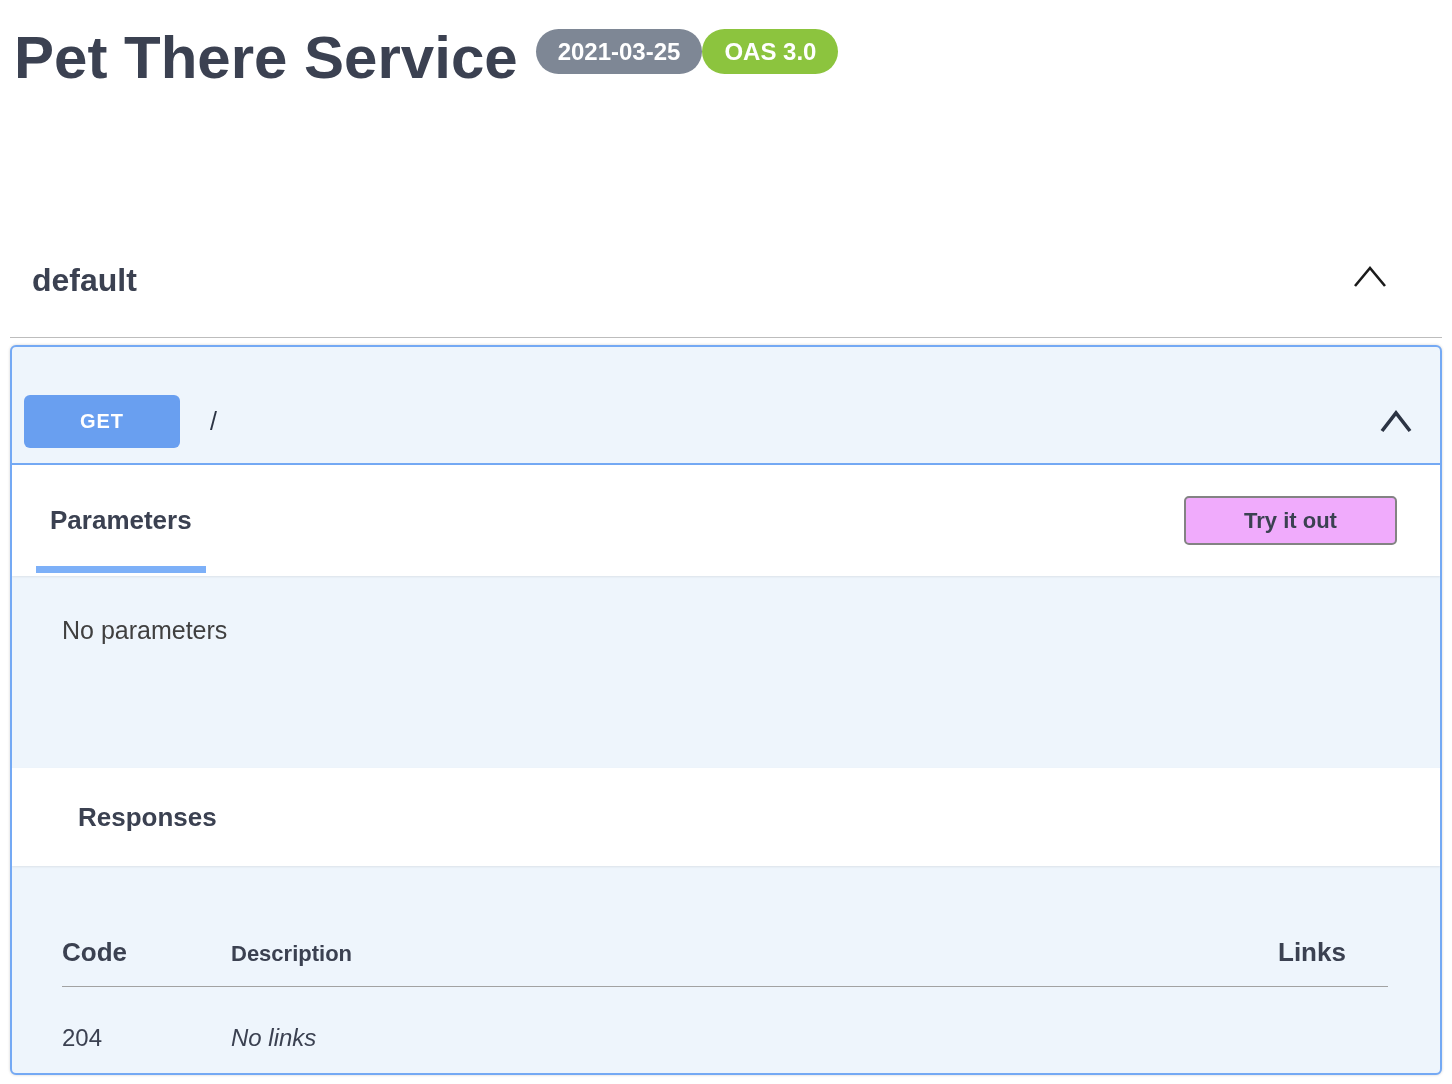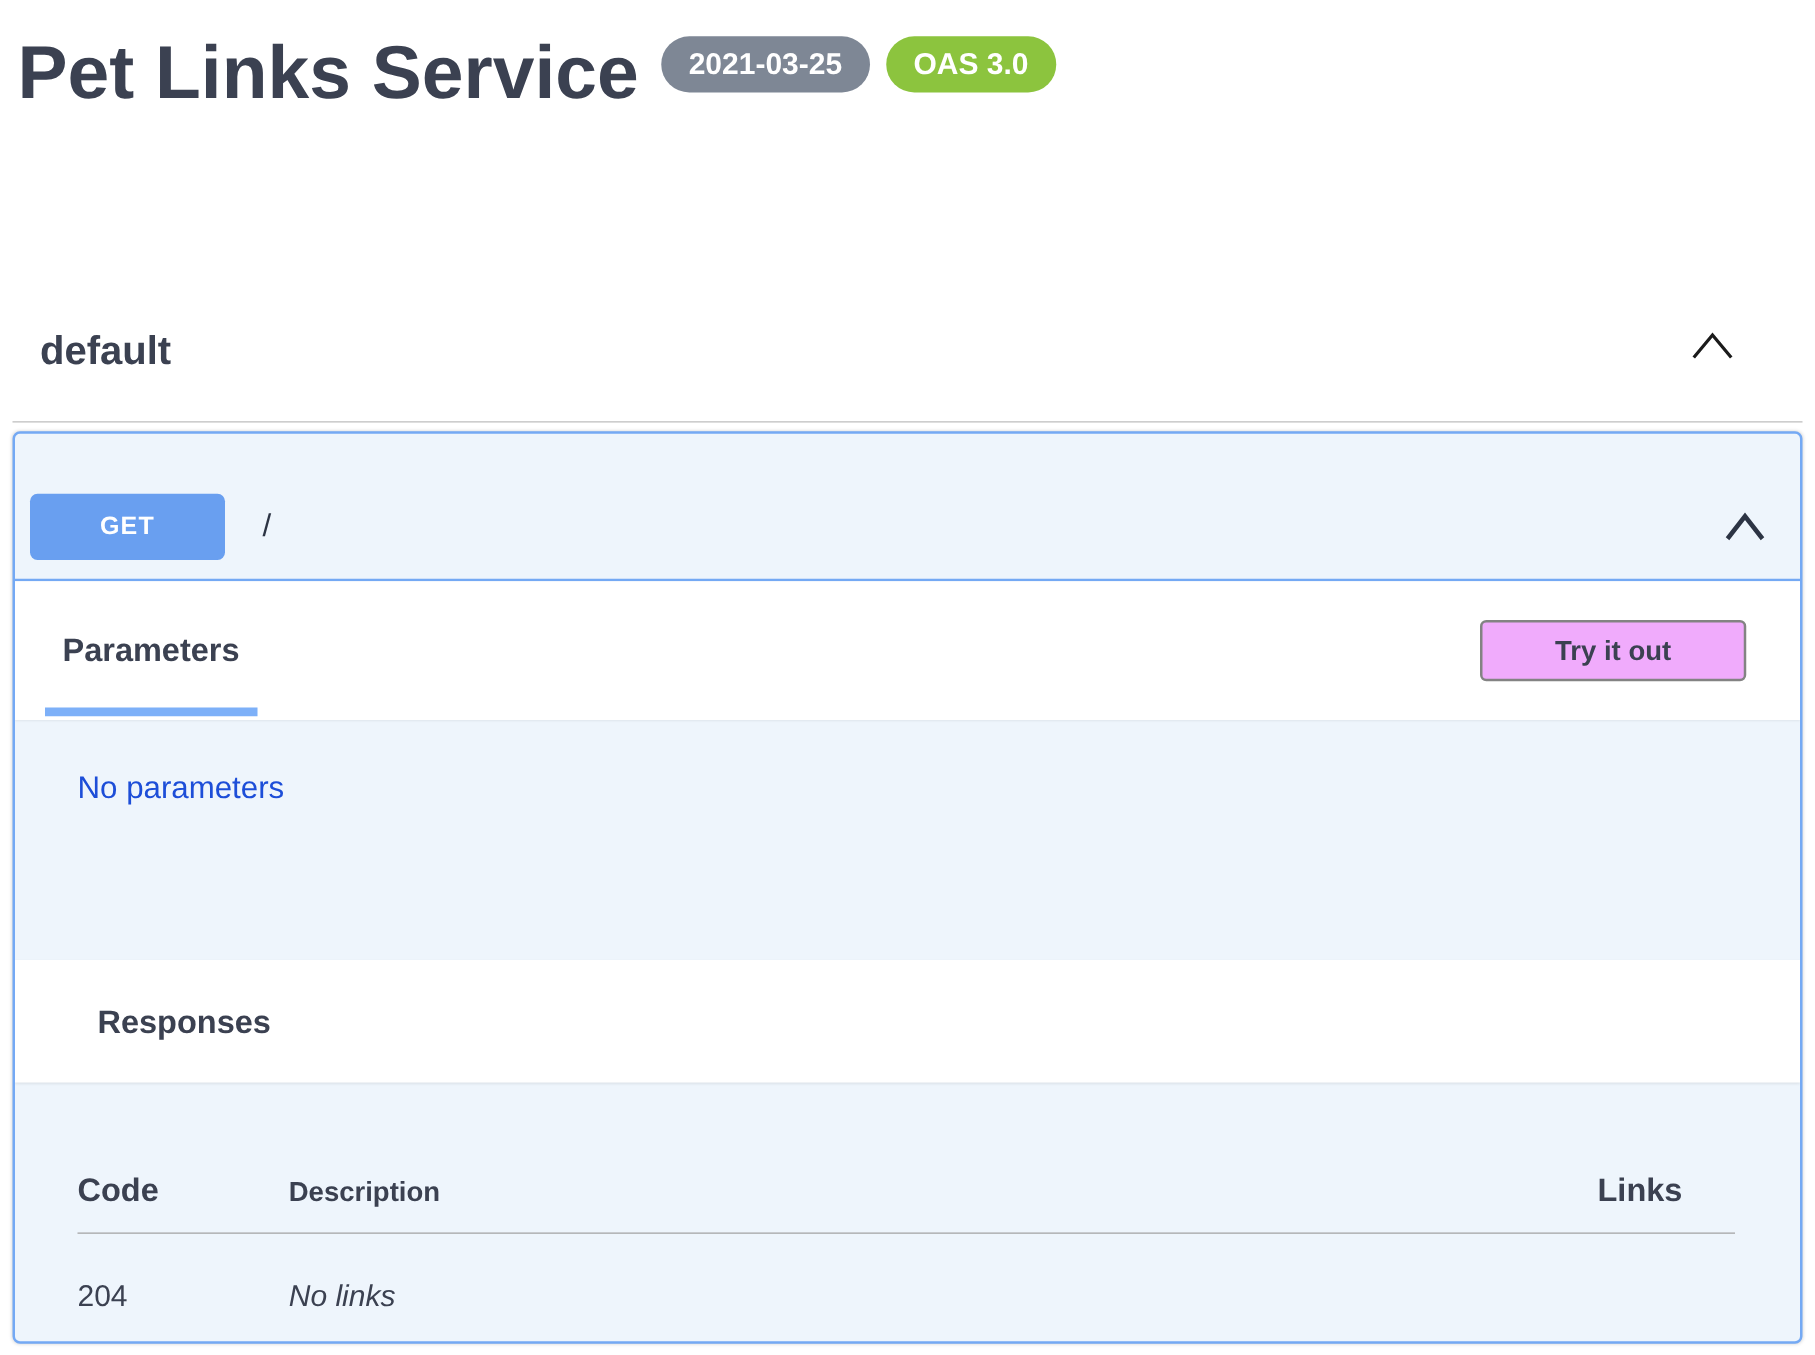--- a/index.html
+++ b/index.html
@@ -20,21 +20,21 @@
     display: flex;
     align-items: flex-start;
   }
   .app-title {
     margin: 0;
     font-size: 60px;
     font-weight: bold;
     line-height: 1.25;
     color: #3b4151;
   }
-  .badges { display: flex; gap: 13px; margin: 9px 0 0 18px; }
+  .badges { display: flex; margin: 9px 0 0 18px; }
   .badge {
     border-radius: 57px;
     padding: 0 22px;
     height: 45px;
     line-height: 45px;
     font-size: 24px;
     font-weight: bold;
     color: #ffffff;
     white-space: nowrap;
   }
@@ -155,21 +155,21 @@
     font-weight: bold;
     color: #3b4151;
     cursor: pointer;
   }
 
   
   .no-params-section {
     height: 192px;
     padding: 40px 0 0 50px;
     font-size: 25px;
-    color: #1d4ed8;
+    color: #404040;
   }
 
   
   .responses-header {
     background: #ffffff;
     height: 98px;
     display: flex;
     align-items: center;
     padding-left: 50px;
     box-shadow: 0 1px 2px rgba(0,0,0,.08);
@@ -193,21 +193,21 @@
   .col-header-desc { font-size: 22px; font-weight: bold; line-height: 26px; }
   .resp-row { padding-top: 36px; align-items: start; }
   .cell-code { font-size: 24px; line-height: 30px; }
   .cell-desc { font-size: 21px; line-height: 28px; padding-top: 1px; padding-right: 30px; }
   .cell-links { font-size: 24px; font-style: italic; line-height: 30px; }
 </style>
 </head>
 <body>
 
 <header class="app-header">
-  <h1 class="app-title">Pet Links Service</h1>
+  <h1 class="app-title">Pet There Service</h1>
   <div class="badges">
     <span class="badge badge-version">2021-03-25</span>
     <span class="badge badge-oas">OAS 3.0</span>
   </div>
 </header>
 
 <div class="section-header">
   <h4 class="section-title">default</h4>
   <button class="section-chevron">
     <span>

